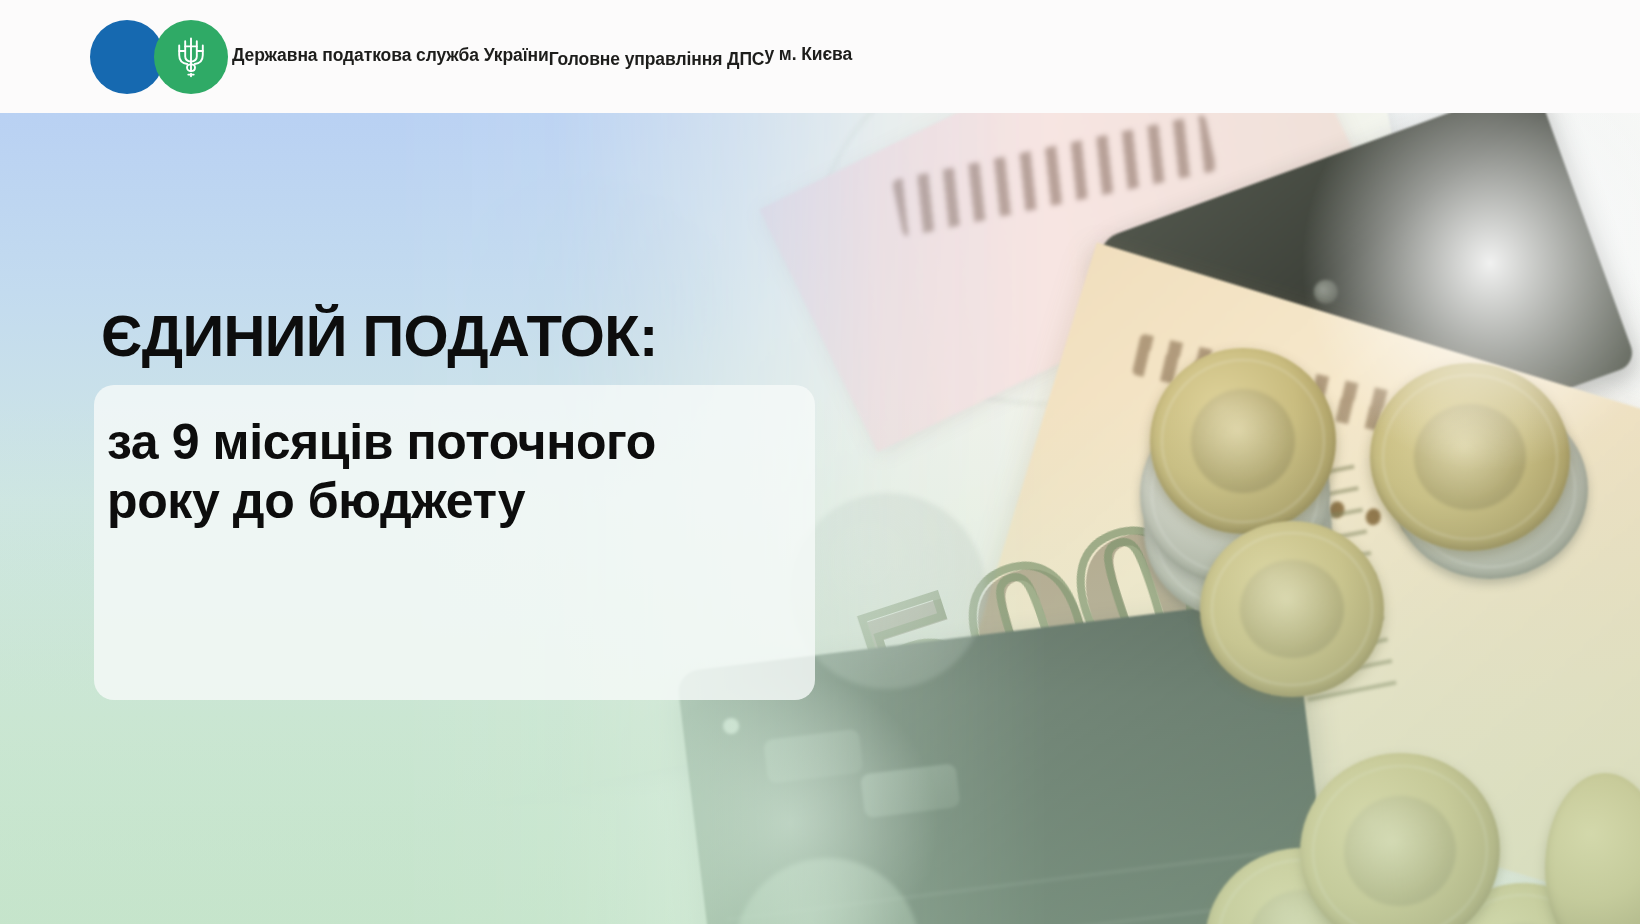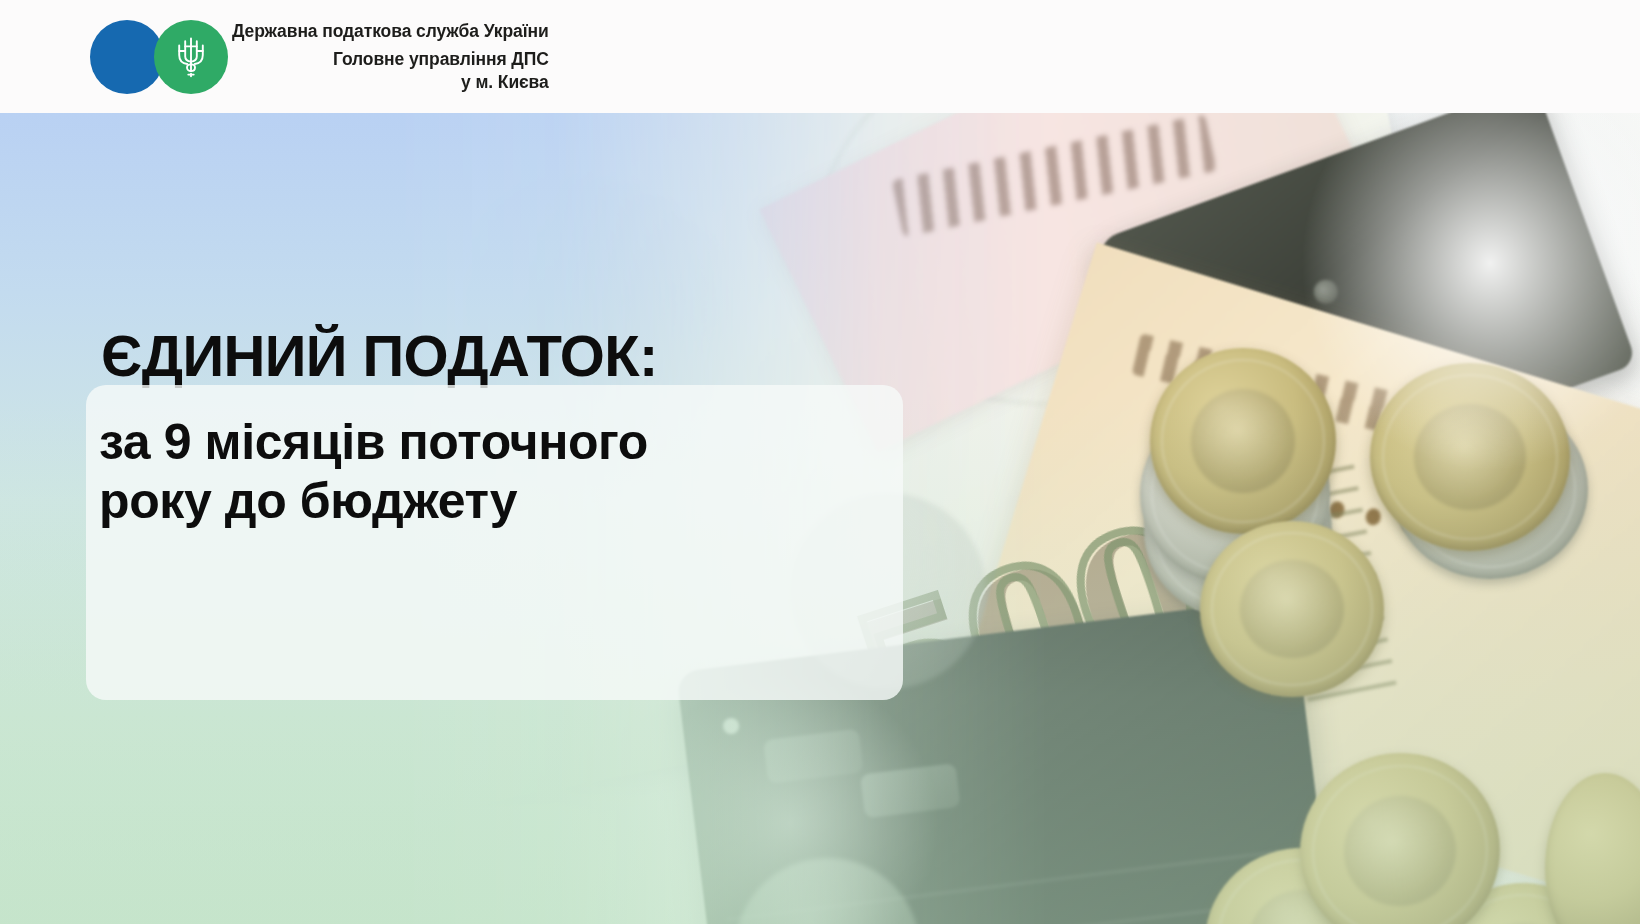--- a/index.html
+++ b/index.html
@@ -63,21 +63,21 @@
     height: 74px;
     display: flex;
     align-items: center;
     justify-content: center;
   }
   .trident svg { display: block; }
 
   .header-text {
     margin-left: 20px;
     display: flex;
-    flex-direction: column;
+    flex-direction: row;
     justify-content: center;
   }
   .header-line-1 {
     font-size: 17.5px;
     font-weight: 700;
     color: #1d1d1b;
     letter-spacing: -0.1px;
     line-height: 24px;
     white-space: nowrap;
   }
@@ -427,28 +427,27 @@
     position: absolute;
     left: 101px;
     top: 194px;
     font-size: 58px;
     font-weight: 800;
     letter-spacing: -0.6px;
     color: #0d0d0d;
     line-height: 1;
     text-transform: uppercase;
     white-space: nowrap;
-    margin-top: 20px;
   }
 
   .text-card {
     position: absolute;
-    left: 86px;
+    left: 94px;
     top: 272px;
-    width: 817px;
+    width: 721px;
     height: 315px;
     background: rgba(246,250,249,0.80);
     border-radius: 20px;
     box-sizing: border-box;
     padding: 28px 0 0 13px;
   }
   .body-line {
     font-size: 50px;
     font-weight: 800;
     letter-spacing: -0.4px;

